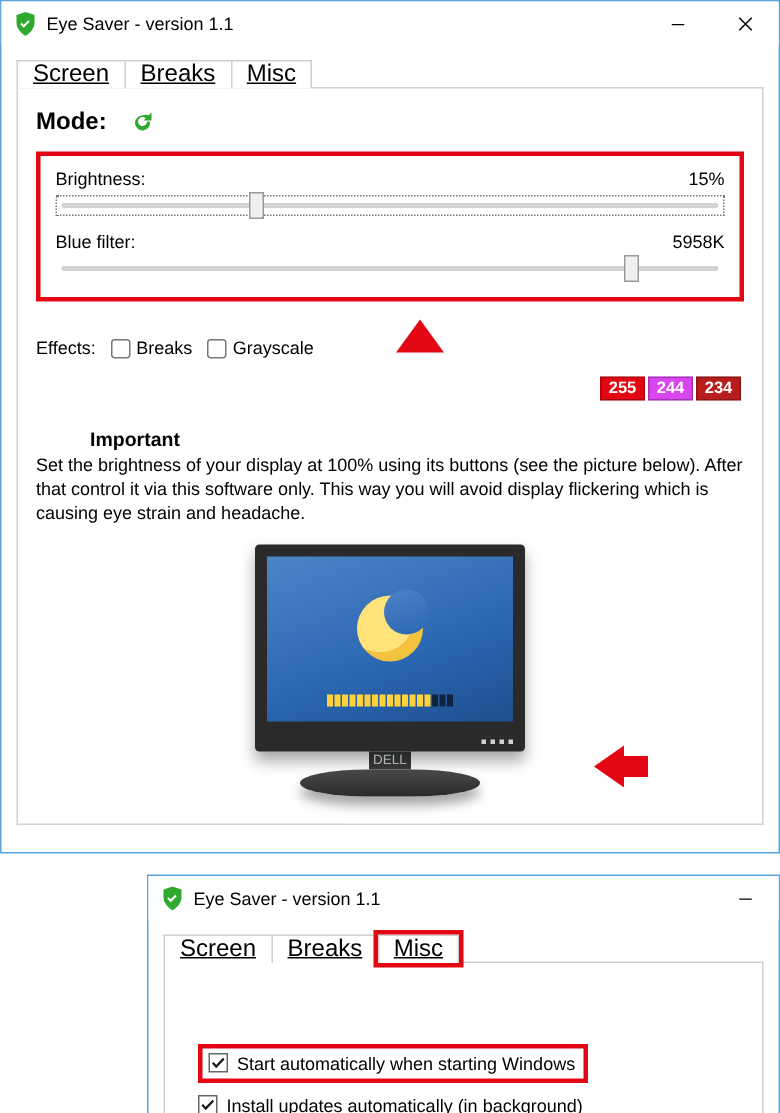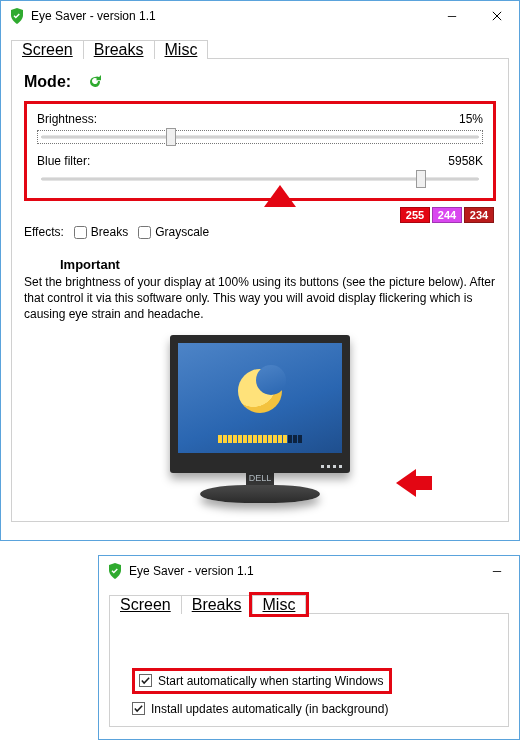--- a/index.html
+++ b/index.html
@@ -89,20 +89,21 @@
   .slider-thumb {
     position: absolute; top: 50%; width: 10px; height: 18px;
     background: #f0f0f0; border: 1px solid #9a9a9a;
     transform: translate(-50%, -50%);
   }
   .rgb-row { display: flex; justify-content: flex-end; gap: 2px; padding-right: 2px; }
   .rgb {
     width: 30px; height: 16px; color: #fff; font-size: 11px; font-weight: bold;
     display: flex; align-items: center; justify-content: center;
     border: 1px solid rgba(0,0,0,0.25);
+    margin-top: 44px;
   }
   .red-arrow-up {
     width: 0; height: 0;
     border-left: 16px solid transparent;
     border-right: 16px solid transparent;
     border-bottom: 22px solid #e30613;
     margin: 0 auto;
   }
   .red-arrow-stem { width: 16px; height: 14px; background: #e30613; margin: 0 auto; }
   .arrow-col { width: 36px; display: flex; flex-direction: column; align-items: center; }

